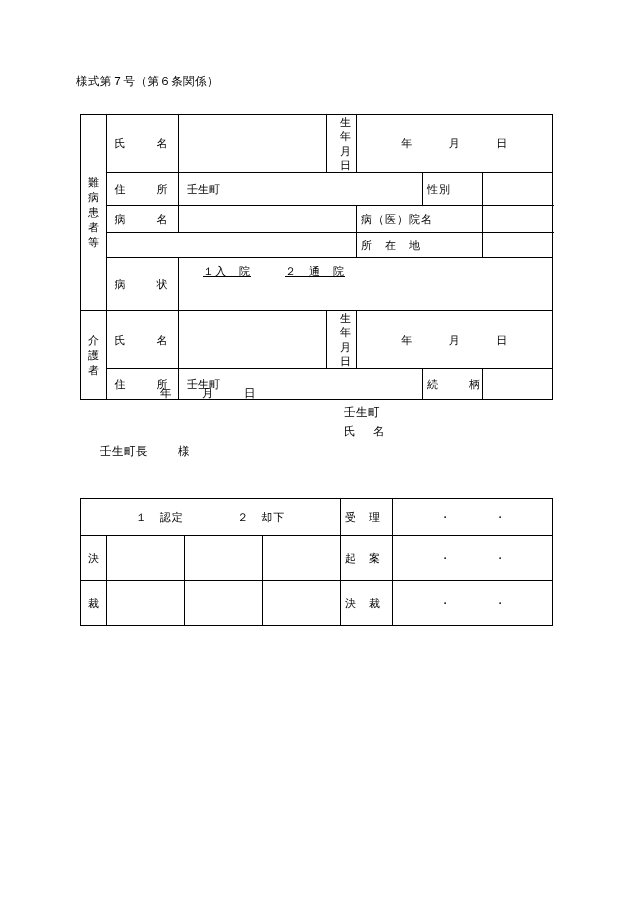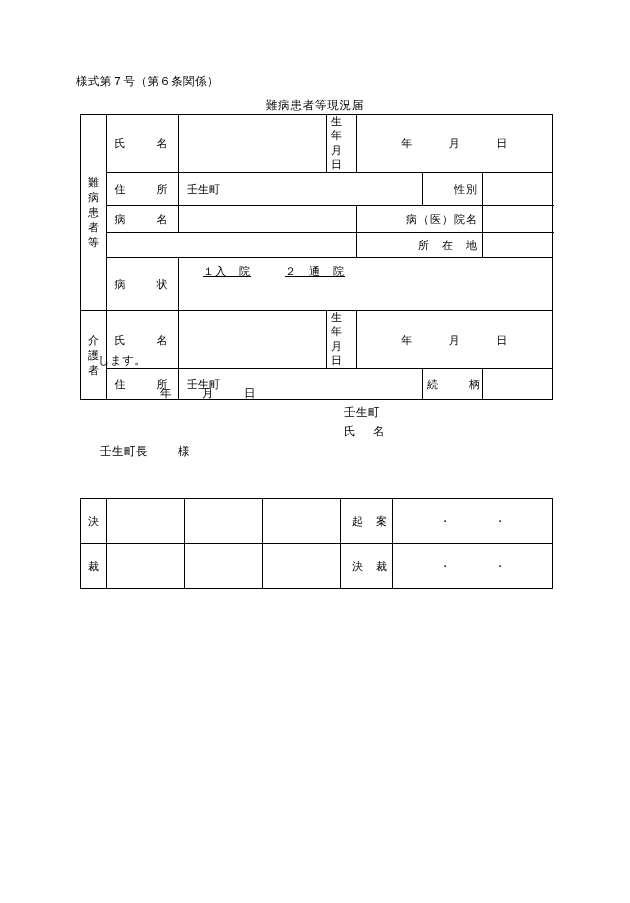--- a/index.html
+++ b/index.html
@@ -66,31 +66,30 @@
     display: block;
     line-height: 1.35;
     font-size: 11px;
   }
   .lbl {
     text-align: center;
     letter-spacing: 3px;
     white-space: nowrap;
   }
   .lbl-tight {
-    text-align: right;
+    text-align: left;
     letter-spacing: 1px;
     white-space: nowrap;
     margin-left: 23px;
   }
   .two-line {
-    text-align: left;
+    text-align: right;
     line-height: 1.25;
     font-size: 10.5px;
     letter-spacing: 1px;
-    font-family: Liberation Mono, monospace;
   }
   .two-line span { display: block; }
   .date-cell {
     text-align: center;
     letter-spacing: 0.5px;
   }
   .date-cell .d {
     display: inline-block;
     padding: 0 18px;
   }
@@ -159,21 +158,20 @@
   }
   .dots .dot { display: inline-block; padding: 0 22px; }
   .cell-blank { height: 40px; }
 </style>
 </head>
 <body>
 
 <div class="page">
 
   <div class="form-no">様式第７号（第６条関係）</div>
-  <div class="doc-title">難病患者等現況届</div>
 
   <table class="grid main-table">
     <colgroup>
       <col style="width:26px">
       <col style="width:72px">
       <col style="width:148px">
       <col style="width:30px">
       <col style="width:66px">
       <col style="width:60px">
       <col style="width:70px">
@@ -240,21 +238,20 @@
       <tr>
         <td class="lbl" style="height:30px">住　　所</td>
         <td class="val" colspan="3">壬生町</td>
         <td class="lbl">続　　柄</td>
         <td></td>
       </tr>
     </tbody>
   </table>
 
   <div class="para">
-    <span class="indent2">します。</span>
   </div>
 
   <div class="date-line">
     <span class="g">年</span><span class="g">月</span><span class="g">日</span>
   </div>
 
   <div class="signer-town">壬生町</div>
   <div class="signer-name">氏　名</div>
 
   <div class="addressee">
@@ -265,20 +262,31 @@
     <colgroup>
       <col style="width:26px">
       <col style="width:78px">
       <col style="width:78px">
       <col style="width:78px">
       <col style="width:52px">
       <col style="width:160px">
     </colgroup>
     <tbody>
       <tr>
+        <td colspan="4" style="height:36px; text-align:center; letter-spacing:1px;">
+          <span>１　認定</span>
+          <span style="display:inline-block; width:46px;"></span>
+          <span>２　却下</span>
+        </td>
+        <td class="lbl-tight">受　理</td>
+        <td class="dots">
+          <span class="dot">・</span><span class="dot">・</span>
+        </td>
+      </tr>
+      <tr>
         <td class="vert" style="height:44px">決</td>
         <td class="cell-blank"></td>
         <td class="cell-blank"></td>
         <td class="cell-blank"></td>
         <td class="lbl-tight">起　案</td>
         <td class="dots">
           <span class="dot">・</span><span class="dot">・</span>
         </td>
       </tr>
       <tr>

